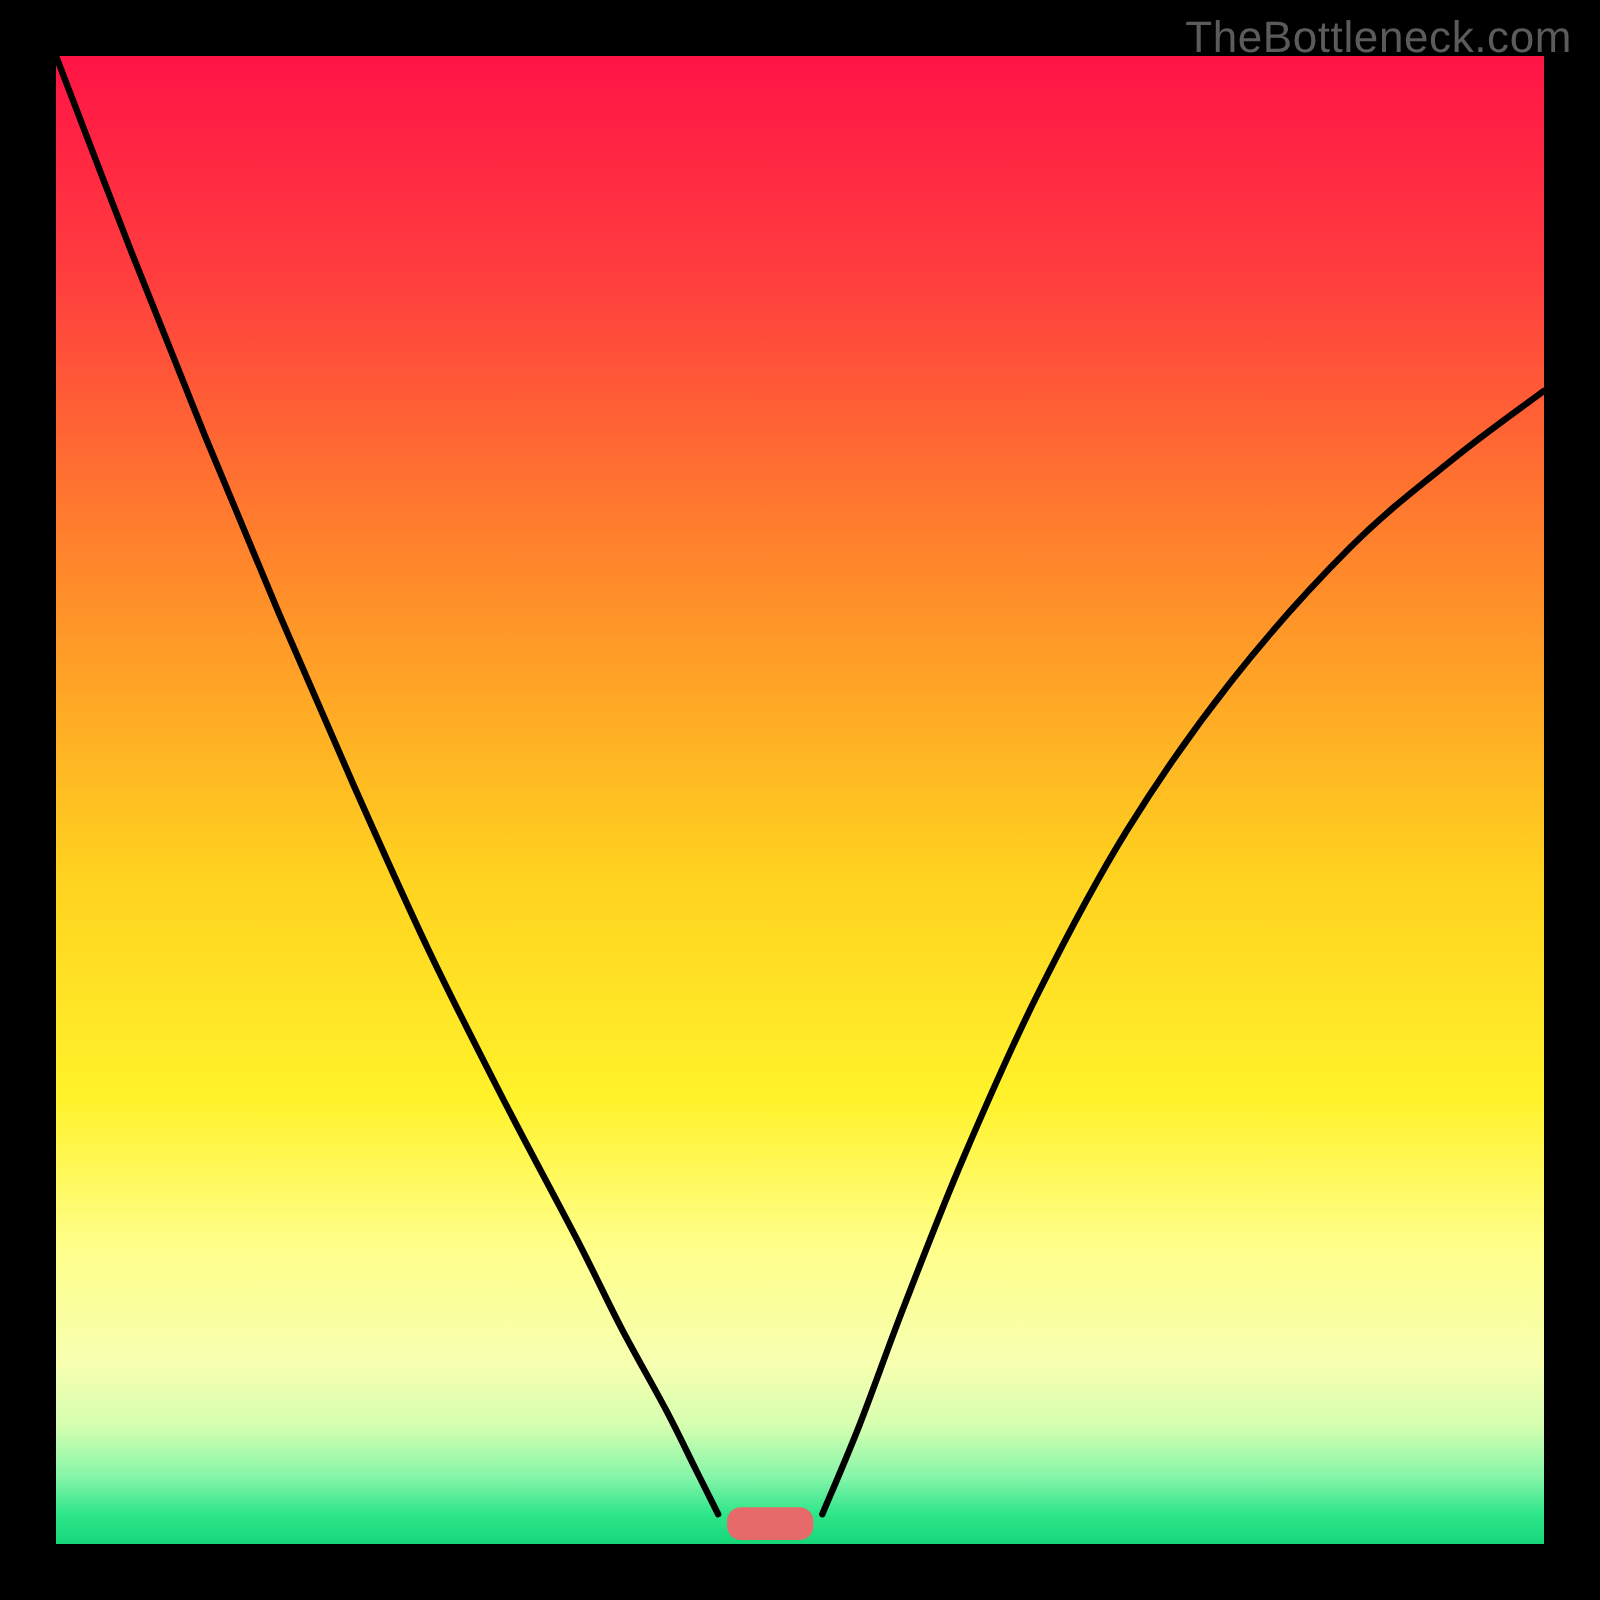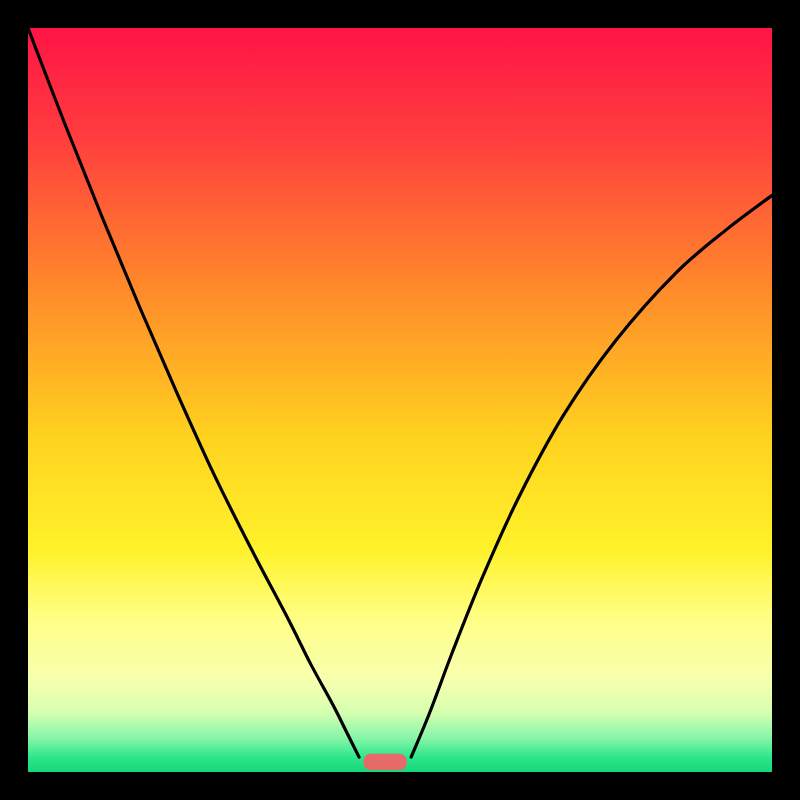--- a/index.html
+++ b/index.html
@@ -36,20 +36,21 @@
     z-index: 5;
   }
   svg {
     display: block;
   }
 </style>
 </head>
 <body>
 
 <div class="frame">
+  <div class="watermark">TheBottleneck.com</div>
 
   <div class="plot-area">
     <svg id="chart-svg" viewBox="0 0 744 744" width="744" height="744" preserveAspectRatio="none">
       <defs>
         <linearGradient id="bg-grad" x1="0" y1="0" x2="0" y2="1">
             <stop offset="0.00%" stop-color="#ff1446"></stop>
             <stop offset="15.00%" stop-color="#ff3e3e"></stop>
             <stop offset="35.00%" stop-color="#ff8a2a"></stop>
             <stop offset="55.00%" stop-color="#ffd21f"></stop>
             <stop offset="70.00%" stop-color="#fff22a"></stop>

